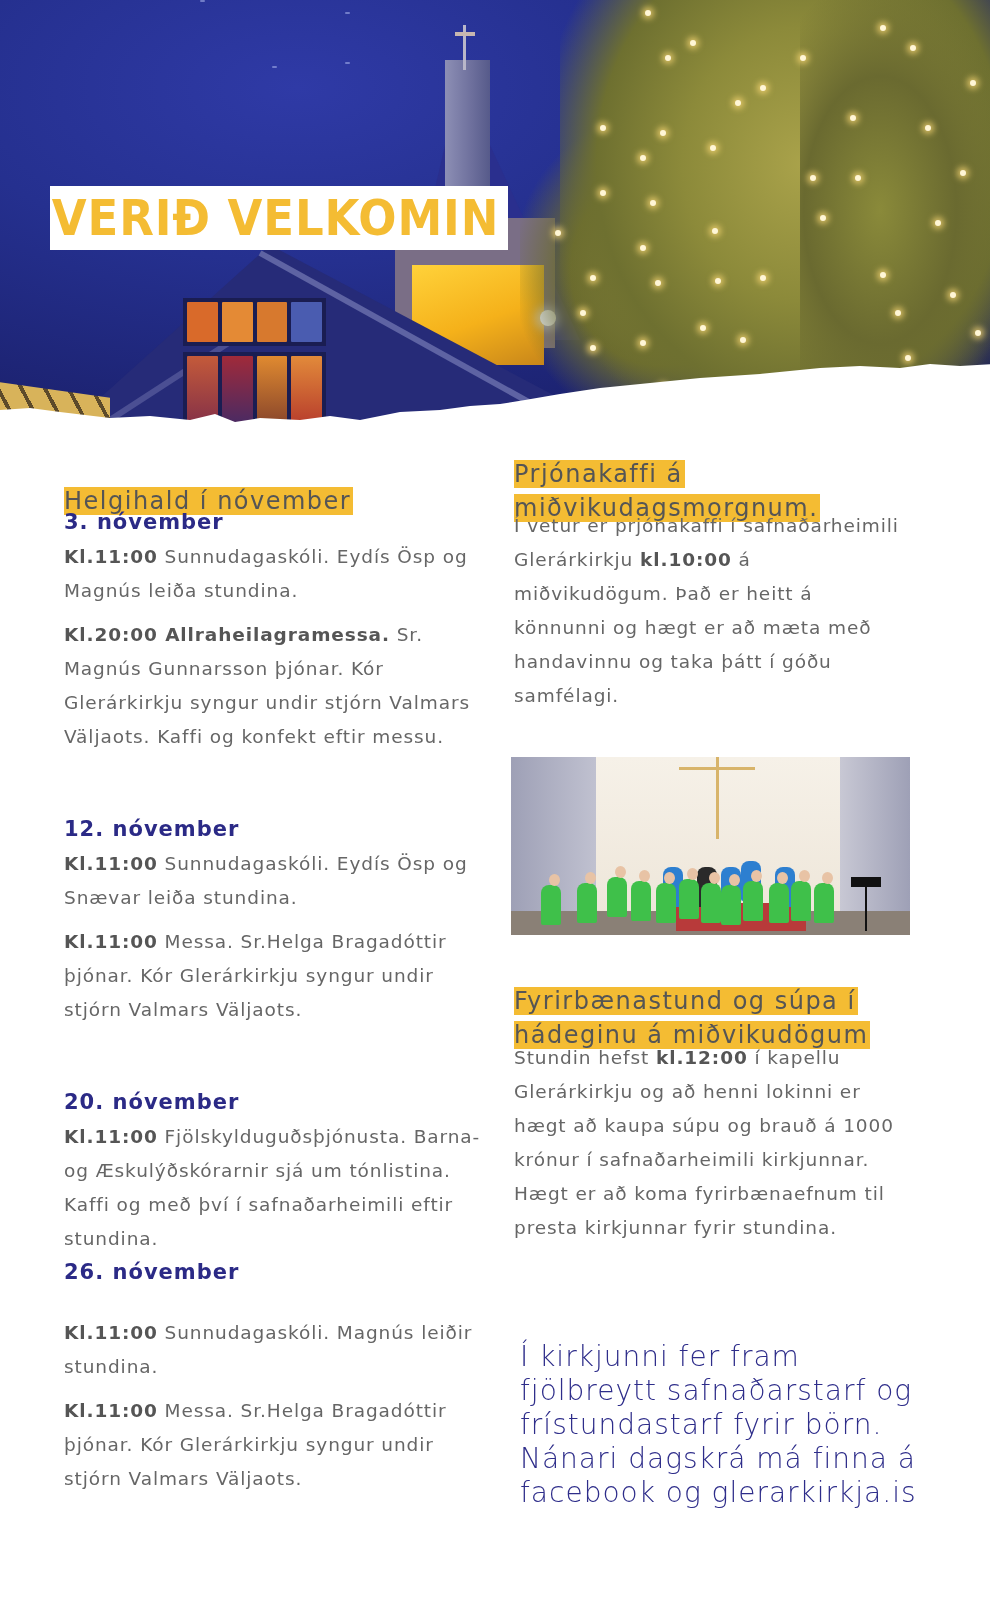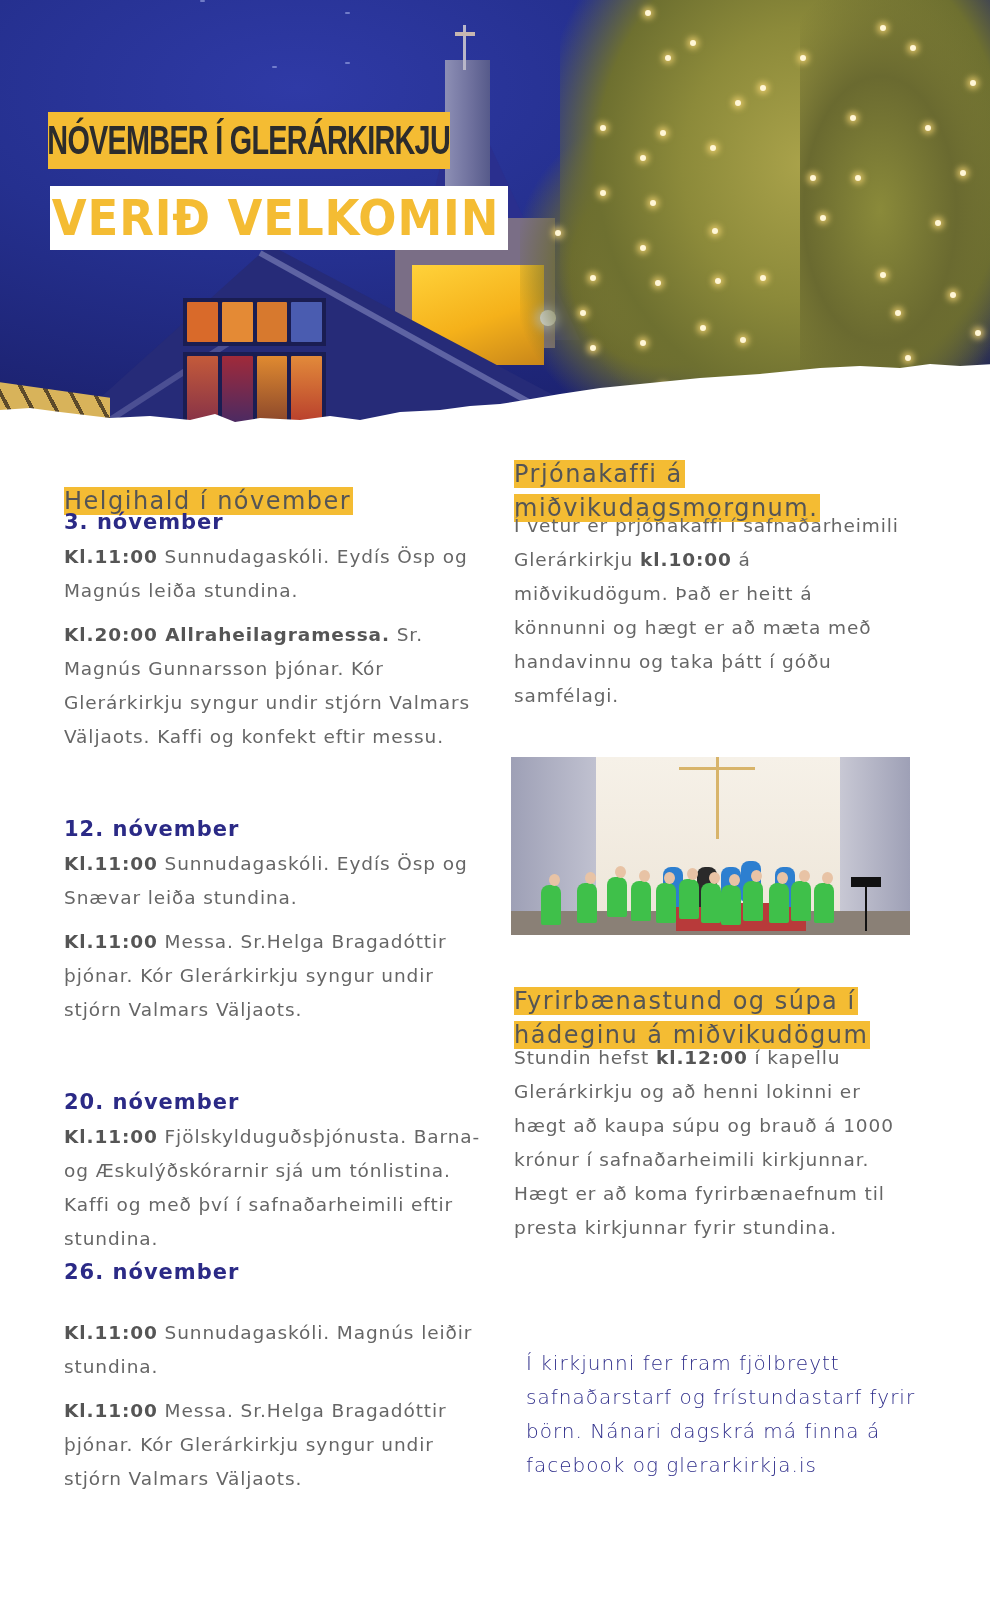--- a/index.html
+++ b/index.html
@@ -73,22 +73,22 @@
   .choir .wall-l { position: absolute; left: 0; top: 0; width: 85px; height: 100%; background: linear-gradient(90deg,#9ea0b6,#c0c1d0); }
   .choir .wall-r { position: absolute; right: 0; top: 0; width: 70px; height: 100%; background: linear-gradient(270deg,#9ea0b6,#c8c8d4); }
   .choir .back { position: absolute; left: 85px; top: 0; right: 70px; height: 100%; background: linear-gradient(#f6f1e8,#ede5d8); }
   .choir .cv { position: absolute; left: 205px; top: 0; width: 3px; height: 82px; background: #d8b46a; }
   .choir .ch { position: absolute; left: 168px; top: 10px; width: 76px; height: 3px; background: #d8b46a; }
   .choir .floor { position: absolute; left: 0; bottom: 0; width: 100%; height: 24px; background: #8a8076; }
   .choir .carpet { position: absolute; left: 165px; bottom: 4px; width: 130px; height: 28px; background: #b83a3a; }
   .choir .kid { position: absolute; width: 20px; height: 40px; border-radius: 8px 8px 2px 2px; }
   .choir .head { position: absolute; width: 11px; height: 12px; border-radius: 50%; background: #e8c3a5; }
 
-  .closing { position: absolute; color: #2e2d8a; font-family: "DejaVu Sans", sans-serif; font-size: 20px; line-height: 34px;
-    letter-spacing: 1px; margin: 16px; font-weight: 300; }
+  .closing { position: absolute; color: #2e2d8a; font-family: "DejaVu Sans", sans-serif; font-size: 28px; line-height: 34px;
+    letter-spacing: 1px; margin: 10px; font-weight: 300; }
 </style>
 </head>
 <body>
 
 <div class="hero">
   <div class="hero-sky"></div>
   <div class="stars">
     <i style="left:200px;top:0px"></i>
       <i style="left:345px;top:12px"></i>
       <i style="left:272px;top:66px"></i>
@@ -162,23 +162,20 @@
     <i style="left:640px;top:340px"></i>
       <i style="left:660px;top:385px"></i>
       <i style="left:970px;top:80px"></i>
       <i style="left:555px;top:230px"></i>
   </div>
 
   <svg class="torn" viewBox="0 0 992 90" preserveAspectRatio="none">
     <path d="M0,50 L30,48 L60,52 L110,58 L150,56 L190,60 L215,54 L235,62 L260,58 L300,60 L330,56 L360,60 L400,52 L440,50 L470,46 L500,44 L525,40 L560,34 L600,28 L640,24 L700,18 L760,14 L820,8 L860,6 L900,8 L930,4 L960,6 L992,4 L992,90 L0,90 Z" fill="#ffffff"></path>
   </svg>
 
-  <div class="badge-top">
-    <span>NÓVEMBER Í GLERÁRKIRKJU</span>
-  </div>
   <div class="badge-bottom">
     <span>VERIÐ VELKOMIN</span>
   </div>
 </div>
 
 <div class="col left">
   <div class="sec-title" style="left:0;top:457px;">
     <span class="hl">Helgihald í nóvember</span>
   </div>
 

